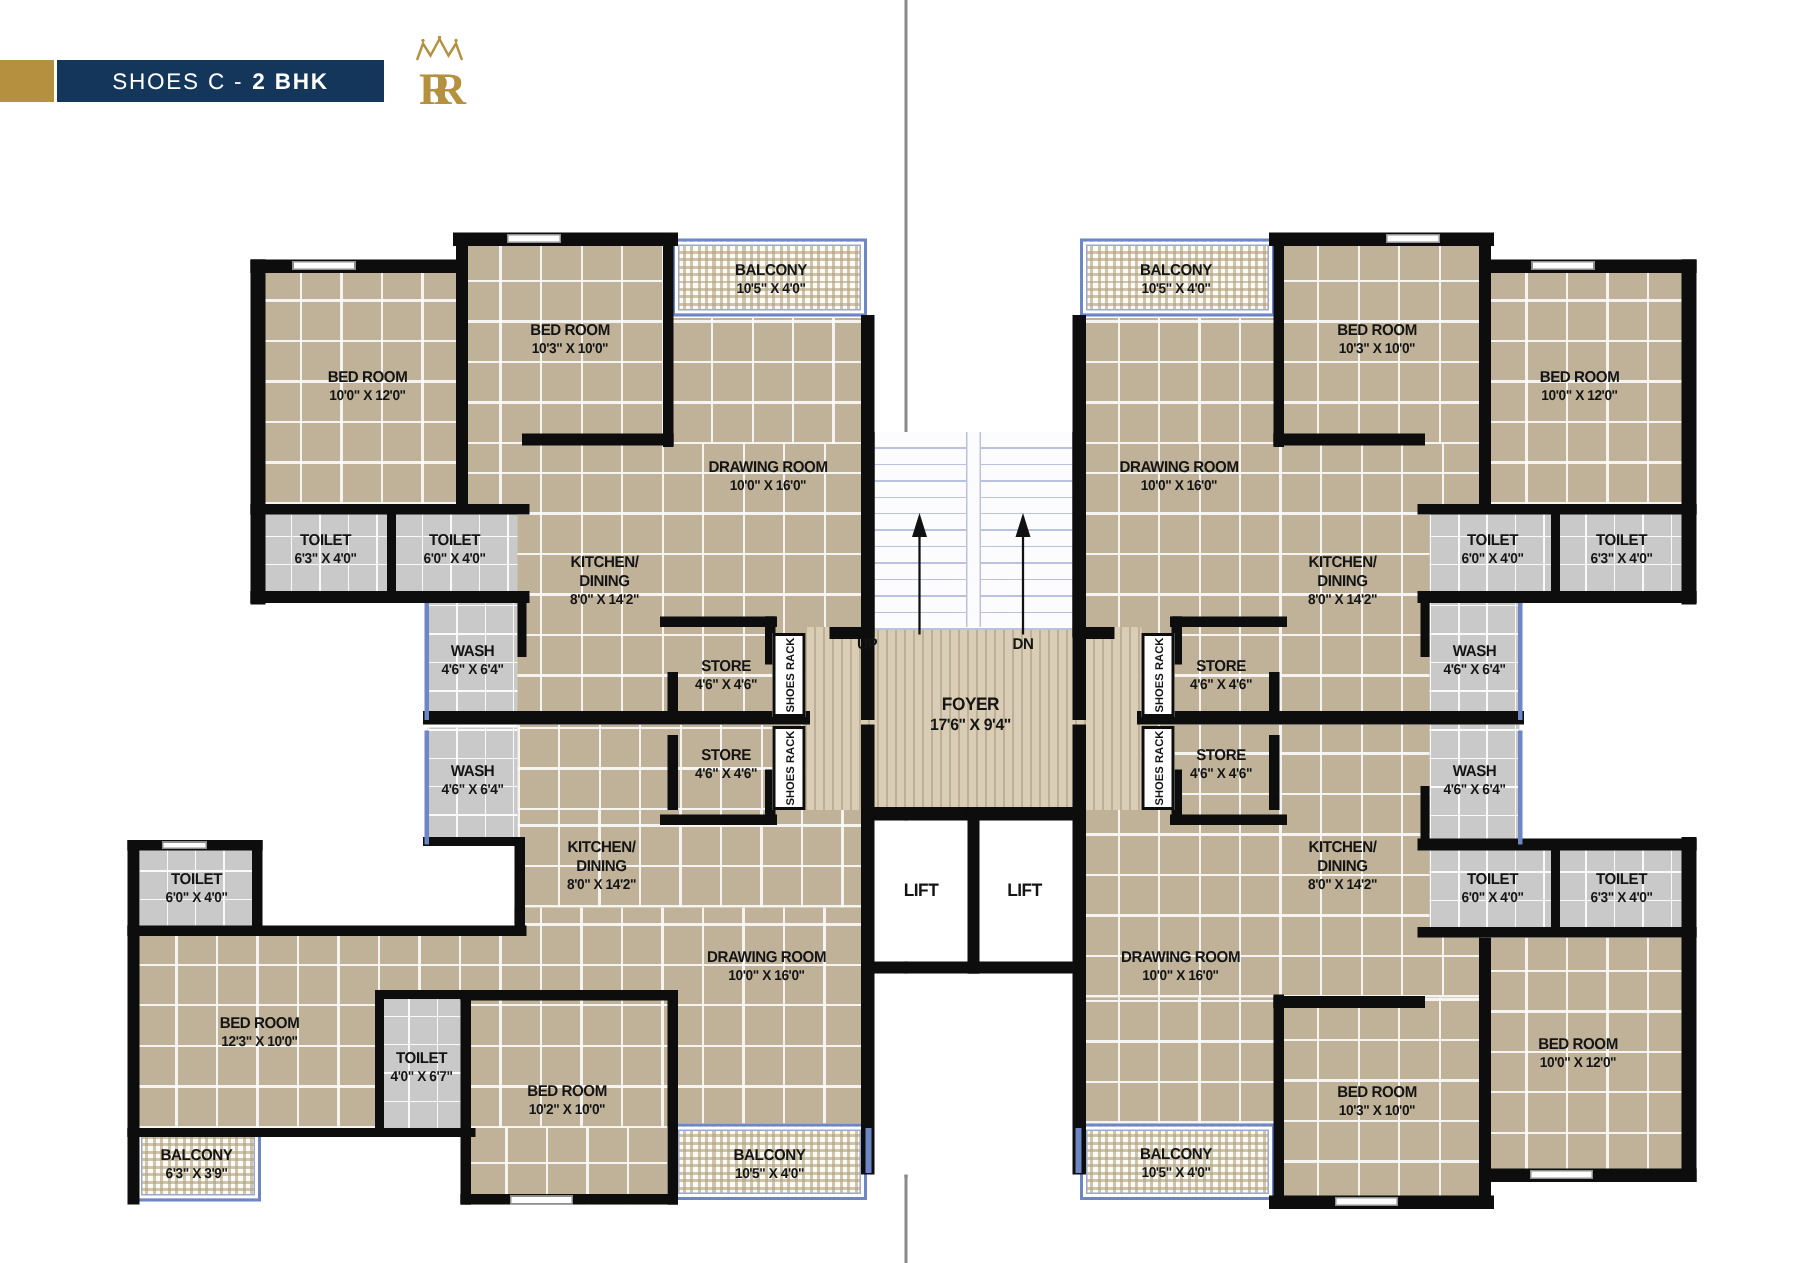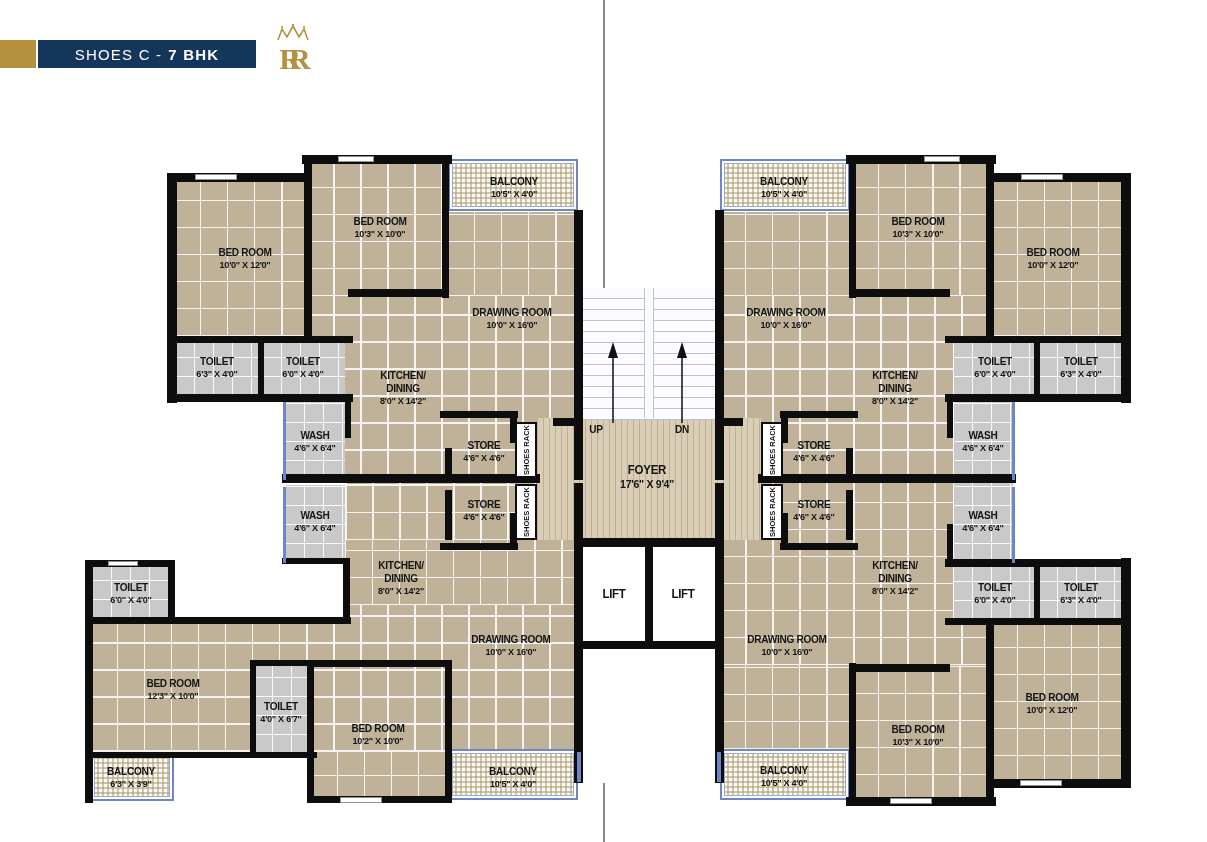--- a/index.html
+++ b/index.html
@@ -46,21 +46,21 @@
   .logo{position:absolute;color:#b5913f;text-align:center;}
   .logo .rr{font-family:"Liberation Serif",serif;font-size:30px;line-height:26px;font-weight:bold;letter-spacing:-12px;
             display:block;margin-left:-10px;}
 </style>
 </head>
 <body>
 
 <div class="gold-square" style="left:0;top:40px;width:36px;height:28px"></div>
 <div class="banner" style="left:38px;top:40px;width:218px;height:28px">
   <span>SHOES C -</span>
-  <span class="bold">7 BHK</span>
+  <span class="bold">2 BHK</span>
 </div>
 <div class="logo" style="left:268px;top:24px;width:52px;height:52px">
   <svg width="44" height="18" viewBox="0 0 44 18">
     <path d="M6 16 L10 5 L15 13 L21 2 L27 13 L32 5 L36 16" stroke="#b5913f" stroke-width="1.6" fill="none"></path>
     <circle cx="10" cy="3" r="1.1" fill="#b5913f"></circle>
       <circle cx="21" cy="0.9" r="1.1" fill="#b5913f"></circle>
       <circle cx="32" cy="3" r="1.1" fill="#b5913f"></circle>
   </svg>
   <span class="rr">RR</span>
 </div>
@@ -374,21 +374,21 @@
   </div>
 <div class="lbl" style="left:1052px;top:703px">
   <span class="l1">BED ROOM</span>
   <span class="l2">10'0" X 12'0"</span>
   </div>
 <div class="lbl" style="left:784px;top:776px">
   <span class="l1">BALCONY</span>
   <span class="l2">10'5" X 4'0"</span>
   </div>
 
-<div class="lbl" style="left:596px;top:430px">
+<div class="lbl" style="left:578px;top:430px">
   <span class="l1">UP</span>
   </div>
 <div class="lbl" style="left:682px;top:430px">
   <span class="l1">DN</span>
   </div>
 <div class="lbl" style="left:647px;top:477px">
   <span class="l1" style="font-size:12px">FOYER</span>
   <span class="l2" style="font-size:11px">17'6" X 9'4"</span>
   </div>
 <div class="lbl" style="left:614px;top:594px">

